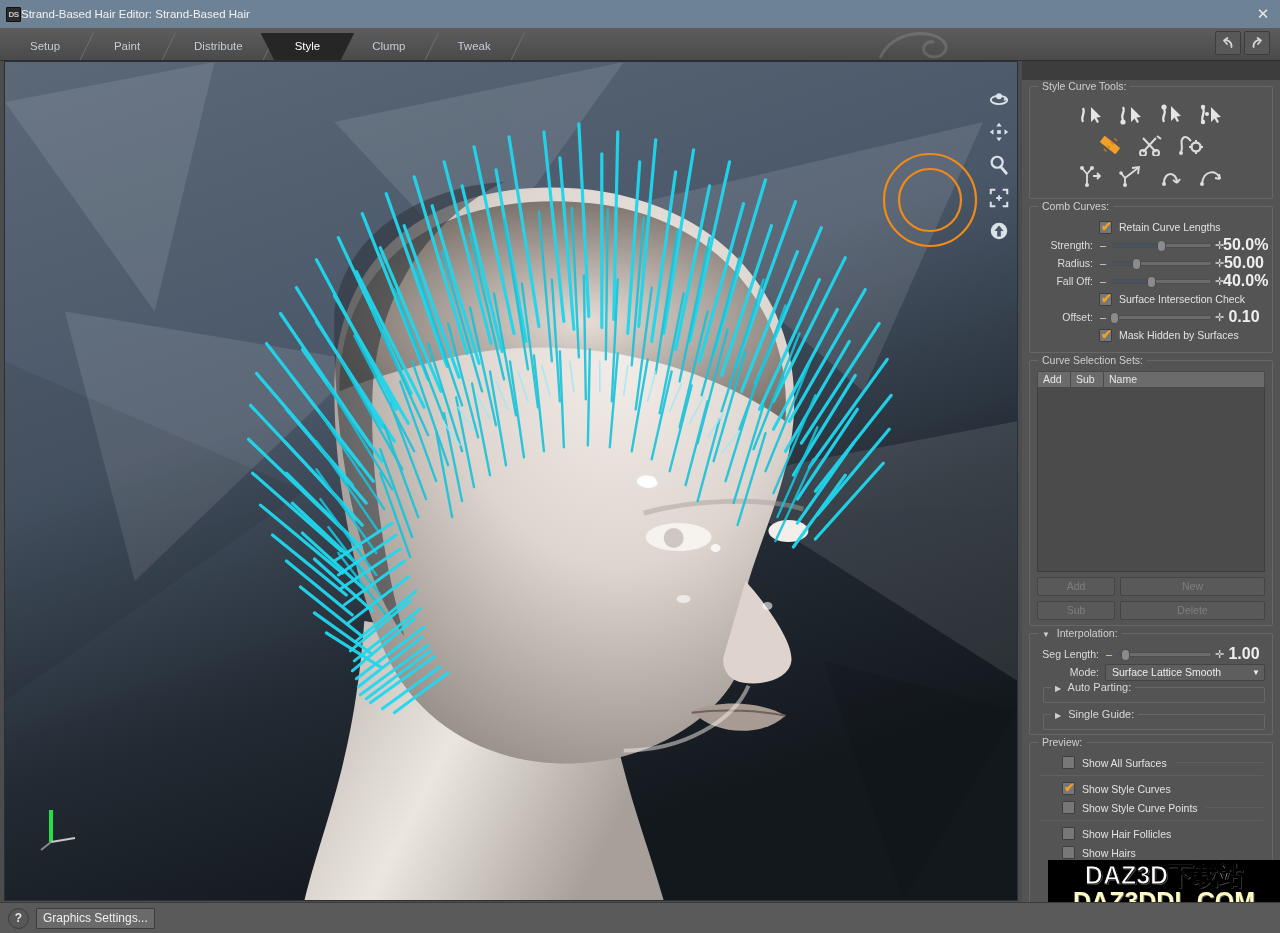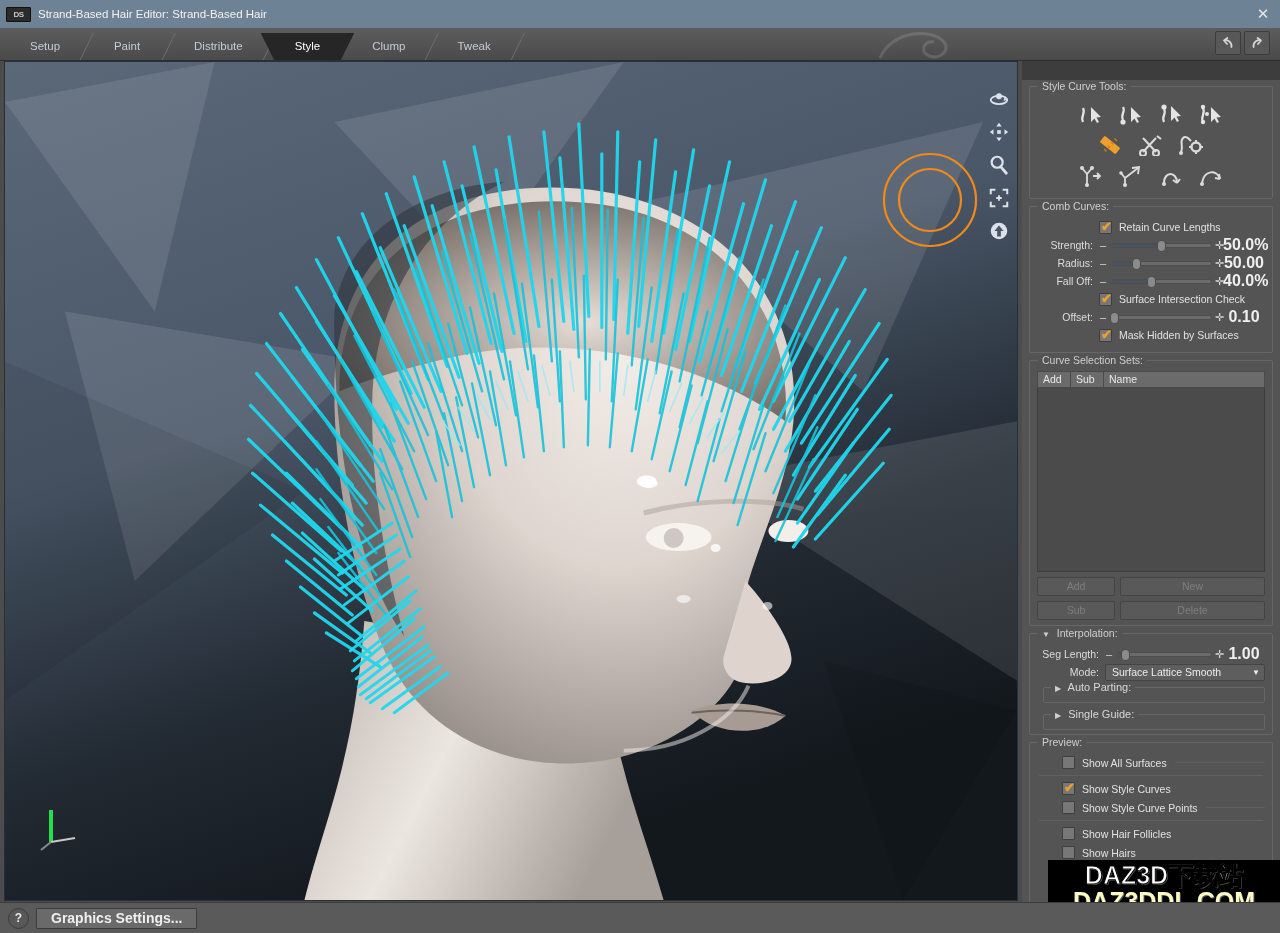--- a/index.html
+++ b/index.html
@@ -12,23 +12,23 @@
     -webkit-font-smoothing: antialiased;
   }
   #app { position:relative; width:1280px; height:933px; background:#4c4c4c; }
 
   
   .titlebar{
     position:absolute; left:0; top:0; width:1280px; height:28px;
     background:#6e8296; display:flex; align-items:center; padding:0 6px;
   }
   .ds-logo{
-    width:25px;height:15px;background:#2b2b2b;border:1px solid #111;
+    width:15px;height:15px;background:#2b2b2b;border:1px solid #111;
     color:#c8c8c8;font-size:8px;font-weight:bold;line-height:13px;text-align:center;
-    margin-right:7px;border-radius:1px;letter-spacing:-0.5px;
+    border-radius:1px;letter-spacing:-0.5px;
   }
   .title-text{ color:#f2f2f2; font-size:11.5px; }
   .win-close{
     position:absolute; right:6px; top:4px; width:22px;height:20px;
     color:#e6e6e6; font-size:15px; line-height:20px; text-align:center;
   }
 
   
   .tabstrip{
     position:absolute; left:0; top:28px; width:1280px; height:33px;
@@ -85,23 +85,23 @@
     background:#5a5a5a; border-top:1px solid #3b3b3b;
     display:flex; align-items:center; padding-left:8px; gap:7px;
   }
   .help-btn{
     width:21px;height:21px;border-radius:50%;
     background:#585858; border:1px solid #3c3c3c;
     display:flex;align-items:center;justify-content:center;
     font-size:12px; color:#e6e6e6; font-weight:bold;
   }
   .gfx-btn{
-    height:21px; padding:0 14px; line-height:19px;
+    height:21px; padding:0 6px; line-height:19px;
     background:#6a6a6a; border:1px solid #3c3c3c; border-radius:1px;
-    color:#efefef; font-size:14px;font-weight:bold;
+    color:#efefef; font-size:12px;
   }
 
   
   .rpanel{
     position:absolute; left:1022px; top:61px; width:258px; height:841px;
     background:#3d3d3d;
   }
   .panel-tabs{ display:flex; height:19px; padding-left:3px; background:#303030; }
   .ptab{
     padding:0 9px; height:19px; line-height:18px; font-size:10.5px;

